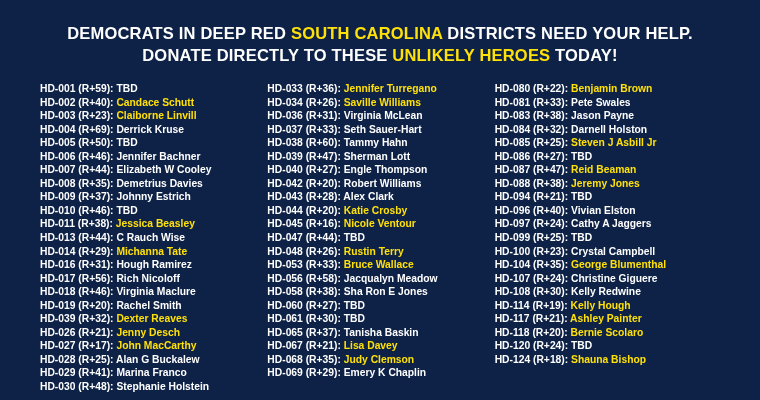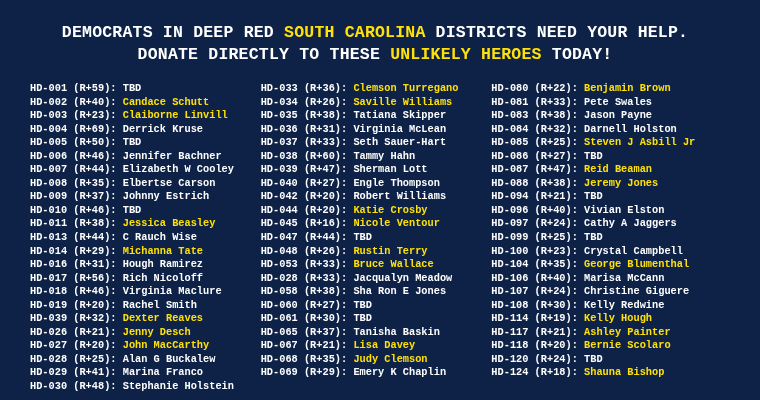--- a/index.html
+++ b/index.html
@@ -10,23 +10,22 @@
     width: 760px;
     height: 400px;
     background: #0e2247;
     font-family: "Liberation Sans", sans-serif;
     overflow: hidden;
   }
   .page {
     width: 760px;
     height: 400px;
     box-sizing: border-box;
-    padding: 22px 26px 10px 16px;
+    padding: 22px 26px 10px 26px;
     position: relative;
-    font-family: Liberation Mono, monospace;
   }
   .headline {
     text-align: center;
     color: #ffffff;
     font-weight: bold;
     font-size: 16.5px;
     line-height: 22px;
     letter-spacing: 0.2px;
   }
   .headline .hl1, .headline .hl2 {
@@ -79,53 +78,53 @@
 
   <div class="columns">
     <div class="col">
         <div class="entry"><span class="dist">HD-001 (R+59):</span> <span class="name-plain">TBD</span></div>
         <div class="entry"><span class="dist">HD-002 (R+40):</span> <span class="name-hl">Candace Schutt</span></div>
         <div class="entry"><span class="dist">HD-003 (R+23):</span> <span class="name-hl">Claiborne Linvill</span></div>
         <div class="entry"><span class="dist">HD-004 (R+69):</span> <span class="name-plain">Derrick Kruse</span></div>
         <div class="entry"><span class="dist">HD-005 (R+50):</span> <span class="name-plain">TBD</span></div>
         <div class="entry"><span class="dist">HD-006 (R+46):</span> <span class="name-plain">Jennifer Bachner</span></div>
         <div class="entry"><span class="dist">HD-007 (R+44):</span> <span class="name-plain">Elizabeth W Cooley</span></div>
-        <div class="entry"><span class="dist">HD-008 (R+35):</span> <span class="name-plain">Elbertse Carson</span></div>
+        <div class="entry"><span class="dist">HD-008 (R+35):</span> <span class="name-plain">Demetrius Davies</span></div>
         <div class="entry"><span class="dist">HD-009 (R+37):</span> <span class="name-plain">Johnny Estrich</span></div>
         <div class="entry"><span class="dist">HD-010 (R+46):</span> <span class="name-plain">TBD</span></div>
         <div class="entry"><span class="dist">HD-011 (R+38):</span> <span class="name-hl">Jessica Beasley</span></div>
         <div class="entry"><span class="dist">HD-013 (R+44):</span> <span class="name-plain">C Rauch Wise</span></div>
         <div class="entry"><span class="dist">HD-014 (R+29):</span> <span class="name-hl">Michanna Tate</span></div>
         <div class="entry"><span class="dist">HD-016 (R+31):</span> <span class="name-plain">Hough Ramirez</span></div>
         <div class="entry"><span class="dist">HD-017 (R+56):</span> <span class="name-plain">Rich Nicoloff</span></div>
         <div class="entry"><span class="dist">HD-018 (R+46):</span> <span class="name-plain">Virginia Maclure</span></div>
         <div class="entry"><span class="dist">HD-019 (R+20):</span> <span class="name-plain">Rachel Smith</span></div>
         <div class="entry"><span class="dist">HD-039 (R+32):</span> <span class="name-hl">Dexter Reaves</span></div>
         <div class="entry"><span class="dist">HD-026 (R+21):</span> <span class="name-hl">Jenny Desch</span></div>
-        <div class="entry"><span class="dist">HD-027 (R+20):</span> <span class="name-hl">John MacCarthy</span></div>
+        <div class="entry"><span class="dist">HD-027 (R+17):</span> <span class="name-hl">John MacCarthy</span></div>
         <div class="entry"><span class="dist">HD-028 (R+25):</span> <span class="name-plain">Alan G Buckalew</span></div>
         <div class="entry"><span class="dist">HD-029 (R+41):</span> <span class="name-plain">Marina Franco</span></div>
         <div class="entry"><span class="dist">HD-030 (R+48):</span> <span class="name-plain">Stephanie Holstein</span></div>
       </div>
     <div class="col">
-        <div class="entry"><span class="dist">HD-033 (R+36):</span> <span class="name-hl">Clemson Turregano</span></div>
+        <div class="entry"><span class="dist">HD-033 (R+36):</span> <span class="name-hl">Jennifer Turregano</span></div>
         <div class="entry"><span class="dist">HD-034 (R+26):</span> <span class="name-hl">Saville Williams</span></div>
-        <div class="entry"><span class="dist">HD-035 (R+38):</span> <span class="name-plain">Tatiana Skipper</span></div>
         <div class="entry"><span class="dist">HD-036 (R+31):</span> <span class="name-plain">Virginia McLean</span></div>
         <div class="entry"><span class="dist">HD-037 (R+33):</span> <span class="name-plain">Seth Sauer-Hart</span></div>
         <div class="entry"><span class="dist">HD-038 (R+60):</span> <span class="name-plain">Tammy Hahn</span></div>
         <div class="entry"><span class="dist">HD-039 (R+47):</span> <span class="name-plain">Sherman Lott</span></div>
         <div class="entry"><span class="dist">HD-040 (R+27):</span> <span class="name-plain">Engle Thompson</span></div>
         <div class="entry"><span class="dist">HD-042 (R+20):</span> <span class="name-plain">Robert Williams</span></div>
+        <div class="entry"><span class="dist">HD-043 (R+28):</span> <span class="name-plain">Alex Clark</span></div>
         <div class="entry"><span class="dist">HD-044 (R+20):</span> <span class="name-hl">Katie Crosby</span></div>
         <div class="entry"><span class="dist">HD-045 (R+16):</span> <span class="name-hl">Nicole Ventour</span></div>
         <div class="entry"><span class="dist">HD-047 (R+44):</span> <span class="name-plain">TBD</span></div>
         <div class="entry"><span class="dist">HD-048 (R+26):</span> <span class="name-hl">Rustin Terry</span></div>
         <div class="entry"><span class="dist">HD-053 (R+33):</span> <span class="name-hl">Bruce Wallace</span></div>
-        <div class="entry"><span class="dist">HD-028 (R+33):</span> <span class="name-plain">Jacqualyn Meadow</span></div>
+        <div class="entry"><span class="dist">HD-056 (R+58):</span> <span class="name-plain">Jacqualyn Meadow</span></div>
         <div class="entry"><span class="dist">HD-058 (R+38):</span> <span class="name-plain">Sha Ron E Jones</span></div>
         <div class="entry"><span class="dist">HD-060 (R+27):</span> <span class="name-plain">TBD</span></div>
         <div class="entry"><span class="dist">HD-061 (R+30):</span> <span class="name-plain">TBD</span></div>
         <div class="entry"><span class="dist">HD-065 (R+37):</span> <span class="name-plain">Tanisha Baskin</span></div>
         <div class="entry"><span class="dist">HD-067 (R+21):</span> <span class="name-hl">Lisa Davey</span></div>
         <div class="entry"><span class="dist">HD-068 (R+35):</span> <span class="name-hl">Judy Clemson</span></div>
         <div class="entry"><span class="dist">HD-069 (R+29):</span> <span class="name-plain">Emery K Chaplin</span></div>
       </div>
     <div class="col">
         <div class="entry"><span class="dist">HD-080 (R+22):</span> <span class="name-hl">Benjamin Brown</span></div>
@@ -135,21 +134,20 @@
         <div class="entry"><span class="dist">HD-085 (R+25):</span> <span class="name-hl">Steven J Asbill Jr</span></div>
         <div class="entry"><span class="dist">HD-086 (R+27):</span> <span class="name-plain">TBD</span></div>
         <div class="entry"><span class="dist">HD-087 (R+47):</span> <span class="name-hl">Reid Beaman</span></div>
         <div class="entry"><span class="dist">HD-088 (R+38):</span> <span class="name-hl">Jeremy Jones</span></div>
         <div class="entry"><span class="dist">HD-094 (R+21):</span> <span class="name-plain">TBD</span></div>
         <div class="entry"><span class="dist">HD-096 (R+40):</span> <span class="name-plain">Vivian Elston</span></div>
         <div class="entry"><span class="dist">HD-097 (R+24):</span> <span class="name-plain">Cathy A Jaggers</span></div>
         <div class="entry"><span class="dist">HD-099 (R+25):</span> <span class="name-plain">TBD</span></div>
         <div class="entry"><span class="dist">HD-100 (R+23):</span> <span class="name-plain">Crystal Campbell</span></div>
         <div class="entry"><span class="dist">HD-104 (R+35):</span> <span class="name-hl">George Blumenthal</span></div>
-        <div class="entry"><span class="dist">HD-106 (R+40):</span> <span class="name-plain">Marisa McCann</span></div>
         <div class="entry"><span class="dist">HD-107 (R+24):</span> <span class="name-plain">Christine Giguere</span></div>
         <div class="entry"><span class="dist">HD-108 (R+30):</span> <span class="name-plain">Kelly Redwine</span></div>
         <div class="entry"><span class="dist">HD-114 (R+19):</span> <span class="name-hl">Kelly Hough</span></div>
         <div class="entry"><span class="dist">HD-117 (R+21):</span> <span class="name-hl">Ashley Painter</span></div>
         <div class="entry"><span class="dist">HD-118 (R+20):</span> <span class="name-hl">Bernie Scolaro</span></div>
         <div class="entry"><span class="dist">HD-120 (R+24):</span> <span class="name-plain">TBD</span></div>
         <div class="entry"><span class="dist">HD-124 (R+18):</span> <span class="name-hl">Shauna Bishop</span></div>
       </div>
   </div>
 

